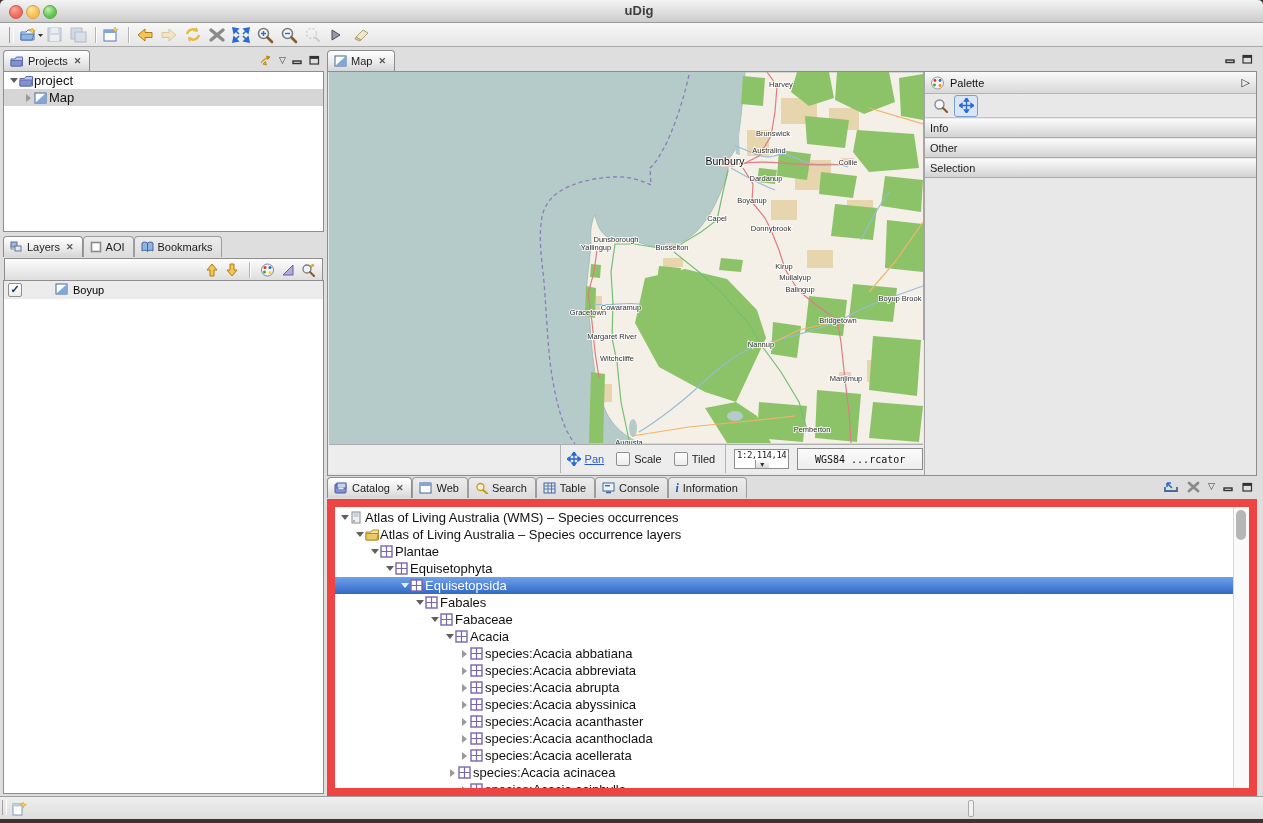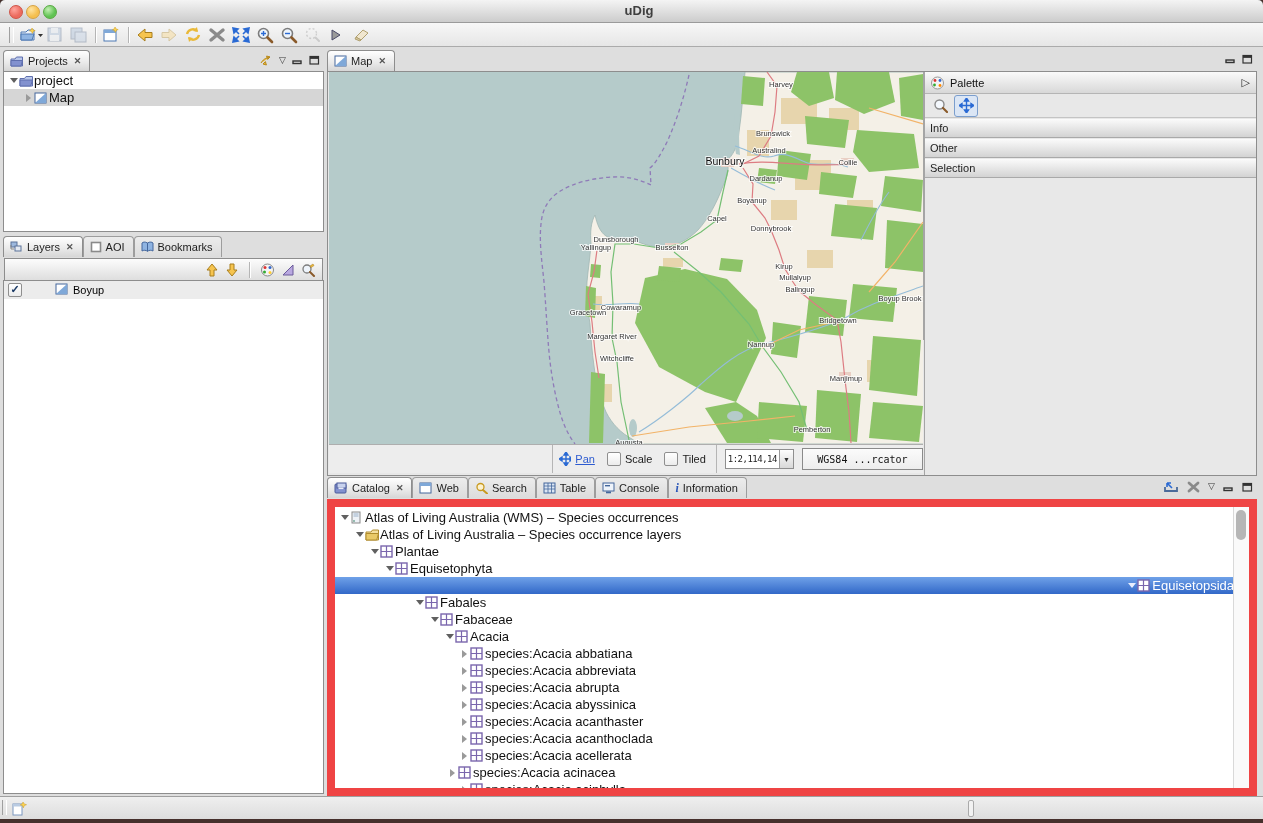--- a/index.html
+++ b/index.html
@@ -54,21 +54,21 @@
   
   #editor-panel{left:327px;top:3px;width:930px;height:426px;}
   #editor-panel .pcontent{top:21px;background:#e8e8e8;}
   #map-wrap{position:absolute;left:1px;top:0px;width:594px;height:268px;border-right:1px solid #a5a5a5;}
   #map-svg{display:block;width:594px;height:372px;}
   #map-statusbar{position:absolute;left:1px;top:372px;width:594px;height:29px;background:#ededed;border-top:1px solid #aeaeae;
                  display:flex;align-items:center;font-size:11px;color:#222;box-sizing:border-box;}
   .sb-sep{width:1px;height:100%;background:#b5b5b5;}
   #pan-link{color:#2d5bd0;text-decoration:underline;margin-left:4px;}
   .sb-check{display:flex;align-items:center;gap:4px;margin-left:12px;}
-  #scale-combo{display:flex;align-items:center;margin-left:8px;border:1px solid #8f8f8f;background:#fff;height:18px;}
+  #scale-combo{display:flex;align-items:center;margin-left:8px;border:1px solid #8f8f8f;background:#fff;height:18px;flex-direction:column;}
   #scale-combo .val{font-size:9px;font-family:"DejaVu Sans Mono",monospace;padding:0 2px;letter-spacing:-0.5px;}
   #scale-combo .dd{width:13px;height:100%;background:linear-gradient(#fdfdfd,#d9d9d9);border-left:1px solid #9a9a9a;
                    display:flex;align-items:center;justify-content:center;font-size:7px;color:#333;}
   #crs-button{margin-left:8px;border:1px solid #8a8a8a;background:linear-gradient(#fbfbfb,#ededed);height:20px;
               width:131px;display:flex;align-items:center;justify-content:center;
               font-family:"DejaVu Sans Mono",monospace;font-size:10px;color:#111;}
   
   #palette{position:absolute;left:596px;top:0;right:0;bottom:0;background:#e8e8e8;border-left:1px solid #a5a5a5;}
   #palette-header{height:21px;background:linear-gradient(#fafafa,#d8d8d8);border-bottom:1px solid #b5b5b5;
                   display:flex;align-items:center;gap:5px;padding-left:5px;font-size:11px;color:#111;}
@@ -621,21 +621,21 @@
               <div class="trow" style="padding-left: 49px;">
                 <span class="arrow expanded"></span>
                 <span class="ticon">
                   <svg width="13" height="13">
                     <rect x="1" y="1" width="11" height="11" fill="#fff" stroke="#7a66ad" stroke-width="1.4"></rect>
                     <path d="M6.5 1 V12 M1 6.5 H12" stroke="#7a66ad" stroke-width="1.2"></path>
                   </svg>
                 </span>
                 <span>Equisetophyta</span>
               </div>
-              <div class="trow sel" style="padding-left: 32px; justify-content: flex-end;">
+              <div class="trow sel" style="padding-left: 64px;">
                 <span class="arrow expanded"></span>
                 <span class="ticon">
                   <svg width="13" height="13">
                     <rect x="1" y="1" width="11" height="11" fill="#fff" stroke="#7a66ad" stroke-width="1.4"></rect>
                     <path d="M6.5 1 V12 M1 6.5 H12" stroke="#7a66ad" stroke-width="1.2"></path>
                   </svg>
                 </span>
                 <span>Equisetopsida</span>
               </div>
               <div class="trow" style="padding-left: 79px;">

